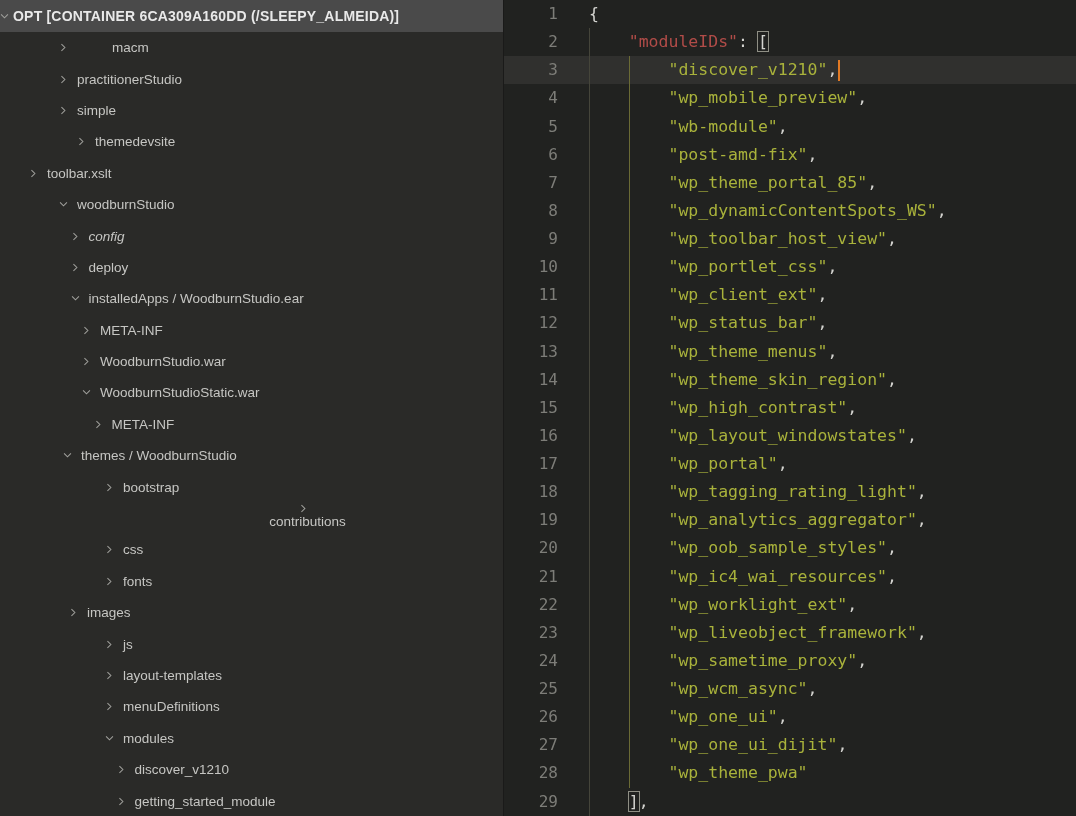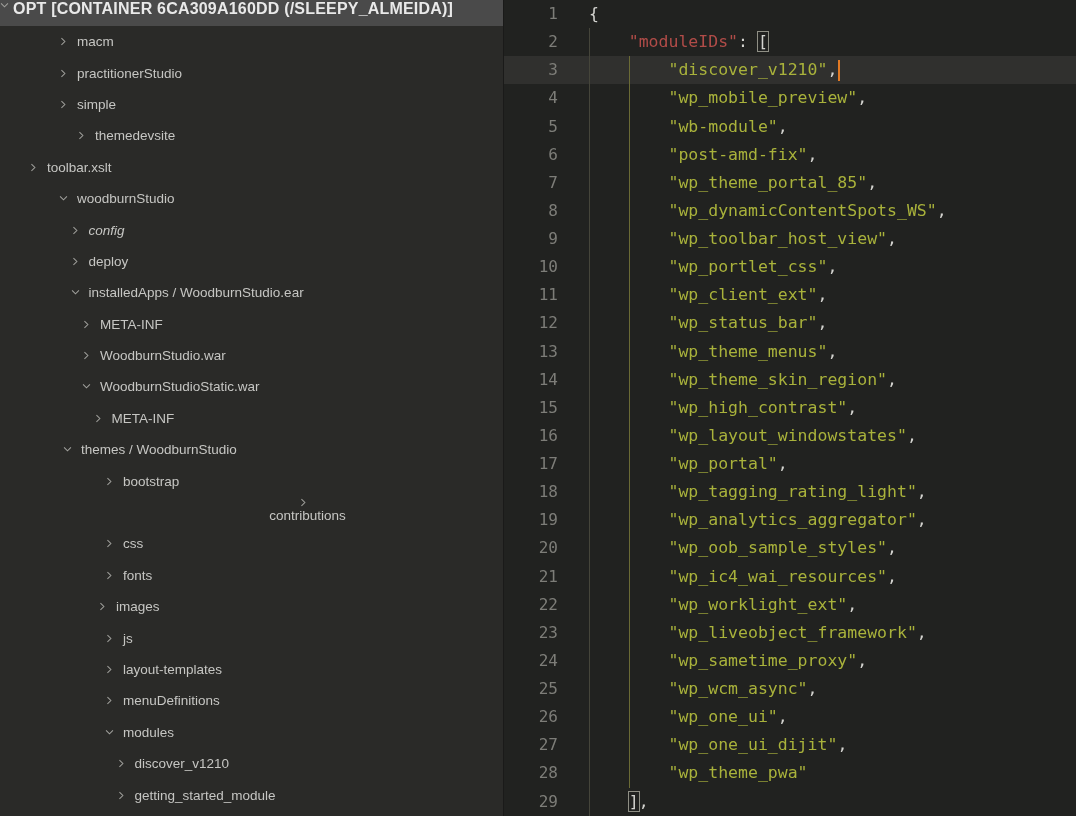--- a/index.html
+++ b/index.html
@@ -8,24 +8,24 @@
     font-family:"Liberation Sans","DejaVu Sans",sans-serif;
     background:var(--editor-bg,#212220);
   }
   
   .sidebar{
     width:503px;flex:none;height:816px;overflow:hidden;
     background:var(--sidebar-bg,#2a2a28);
     display:flex;flex-direction:column;
   }
   .sidebar-header{
-    height:26px;flex:none;display:flex;align-items:flex-start;
+    height:32px;flex:none;display:flex;align-items:center;
     background:var(--header-bg,#4a4a4a);
     color:var(--header-text,#e9e9e9);
-    font-size:16px;font-weight:bold;letter-spacing:.2px;
+    font-size:14px;font-weight:bold;letter-spacing:.2px;
     white-space:nowrap;cursor:pointer;
   }
   .sidebar-header .chev{margin-left:-1px;margin-right:3px;}
   .tree{flex:1;overflow:hidden;}
   .tree-item{
     height:31.4px;display:flex;align-items:center;white-space:nowrap;
     color:var(--tree-text,#c6c6c3);font-size:13.5px;cursor:pointer;
   }
   .chev{
     width:11px;height:11px;flex:none;display:inline-flex;
@@ -72,21 +72,21 @@
   <aside class="sidebar">
     <div class="sidebar-header">
       <span class="chev expanded">
           <svg viewBox="0 0 16 16" width="11" height="11">
             <path d="M5 3l5 5-5 5" fill="none" stroke="currentColor" stroke-width="1.5"></path>
           </svg>
         </span>
       <span class="sidebar-header-label">OPT [CONTAINER 6CA309A160DD (/SLEEPY_ALMEIDA)]</span>
     </div>
     <div class="tree" id="tree">
-        <div class="tree-item" style="padding-left: 58px;">
+        <div class="tree-item" style="padding-left: 58px; gap: 35px;">
     <span class="chev">
             <svg viewBox="0 0 16 16" width="11" height="11">
               <path d="M5 3l5 5-5 5" fill="none" stroke="currentColor" stroke-width="1.5"></path>
             </svg>
           </span>
     <span class="tree-label">macm</span>
   </div>
         <div class="tree-item" style="padding-left: 58px;">
     <span class="chev">
             <svg viewBox="0 0 16 16" width="11" height="11">
@@ -216,21 +216,21 @@
     <span class="tree-label">css</span>
   </div>
         <div class="tree-item" style="padding-left: 104px;">
     <span class="chev">
             <svg viewBox="0 0 16 16" width="11" height="11">
               <path d="M5 3l5 5-5 5" fill="none" stroke="currentColor" stroke-width="1.5"></path>
             </svg>
           </span>
     <span class="tree-label">fonts</span>
   </div>
-        <div class="tree-item" style="padding-left: 97px;">
+        <div class="tree-item" style="padding-left: 68px;">
     <span class="chev">
             <svg viewBox="0 0 16 16" width="11" height="11">
               <path d="M5 3l5 5-5 5" fill="none" stroke="currentColor" stroke-width="1.5"></path>
             </svg>
           </span>
     <span class="tree-label">images</span>
   </div>
         <div class="tree-item" style="padding-left: 104px;">
     <span class="chev">
             <svg viewBox="0 0 16 16" width="11" height="11">

